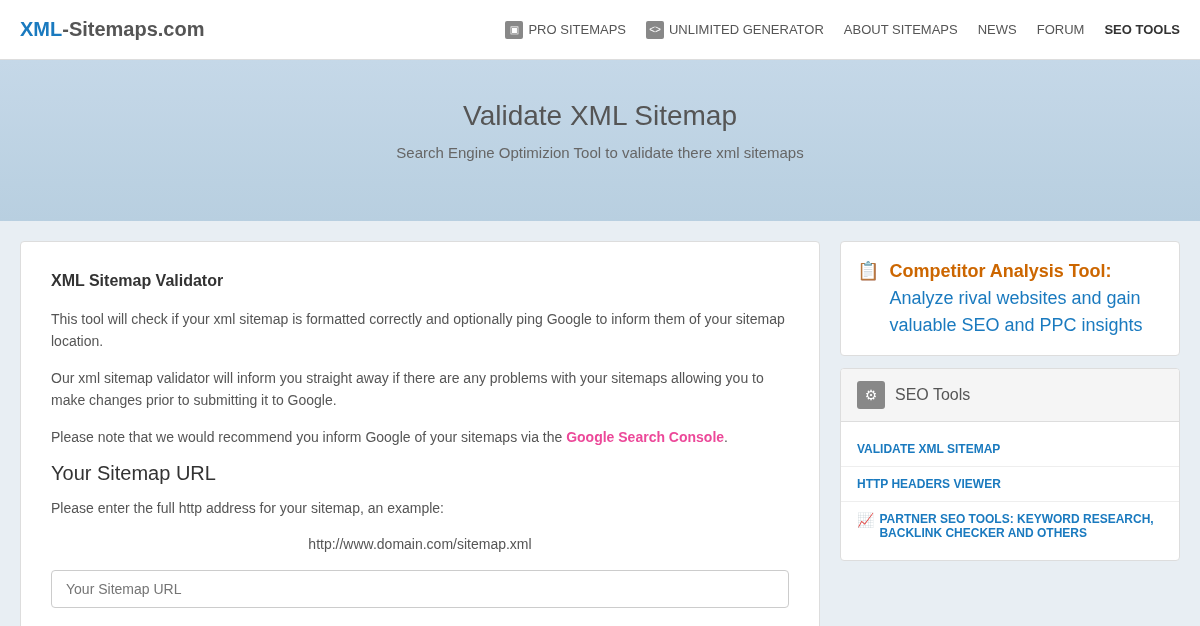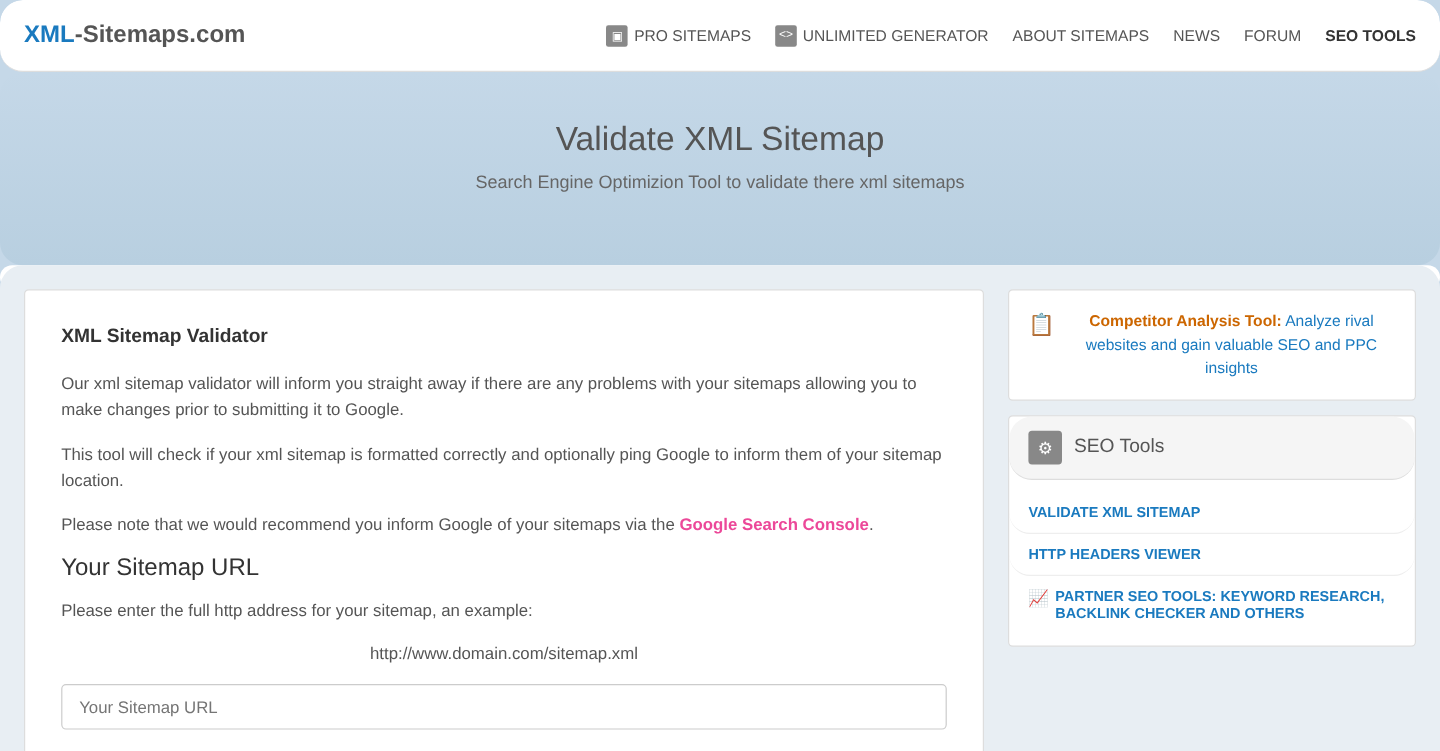--- a/index.html
+++ b/index.html
@@ -1,15 +1,15 @@
 <!DOCTYPE html>
 <html><head>
   <meta charset="utf-8">
   <style>
-    * { margin: 0; padding: 0; box-sizing: border-box; border-radius: 19px; }
+    * { margin: 0; padding: 0; box-sizing: border-box; }
     body { font-family: Arial, sans-serif; background: #c5d8e8; min-height: 626px; }
 
     
     .header {
       background: #fff;
       border-bottom: 1px solid #ddd;
       height: 60px;
       display: flex;
       align-items: center;
       justify-content: space-between;
@@ -158,23 +158,22 @@
     }
 
     .competitor-box .ext-icon {
       color: #1a7abf;
       font-size: 18px;
       margin-top: 2px;
       flex-shrink: 0;
     }
 
     .competitor-box p {
-      font-size: 13px;
+      font-size: 18px;
       line-height: 1.5;
-      text-align: center;
     }
 
     .competitor-box .label {
       color: #cc6600;
       font-weight: bold;
     }
 
     .competitor-box .link-text {
       color: #1a7abf;
       text-decoration: none;
@@ -282,22 +281,22 @@
   <p>Search Engine Optimizion Tool to validate there xml sitemaps</p>
 </div>
 
 <div class="white-band"></div>
 
 <div class="main-wrapper">
   <div class="content-area">
 
     <div class="left-panel">
       <h2>XML Sitemap Validator</h2>
+      <p>This tool will check if your xml sitemap is formatted correctly and optionally ping Google to inform them of your sitemap location.</p>
       <p>Our xml sitemap validator will inform you straight away if there are any problems with your sitemaps allowing you to make changes prior to submitting it to Google.</p>
-      <p>This tool will check if your xml sitemap is formatted correctly and optionally ping Google to inform them of your sitemap location.</p>
       <p>
         <span>Please note that we would recommend you inform Google of your sitemaps via the </span><a>Google Search Console</a><span>.</span>
       </p>
 
       <div class="sitemap-url-section">
         <h3>Your Sitemap URL</h3>
         <p>Please enter the full http address for your sitemap, an example:</p>
         <p class="example-url">http://www.domain.com/sitemap.xml</p>
         <input class="url-input" type="text" placeholder="Your Sitemap URL" style="">
       </div>

